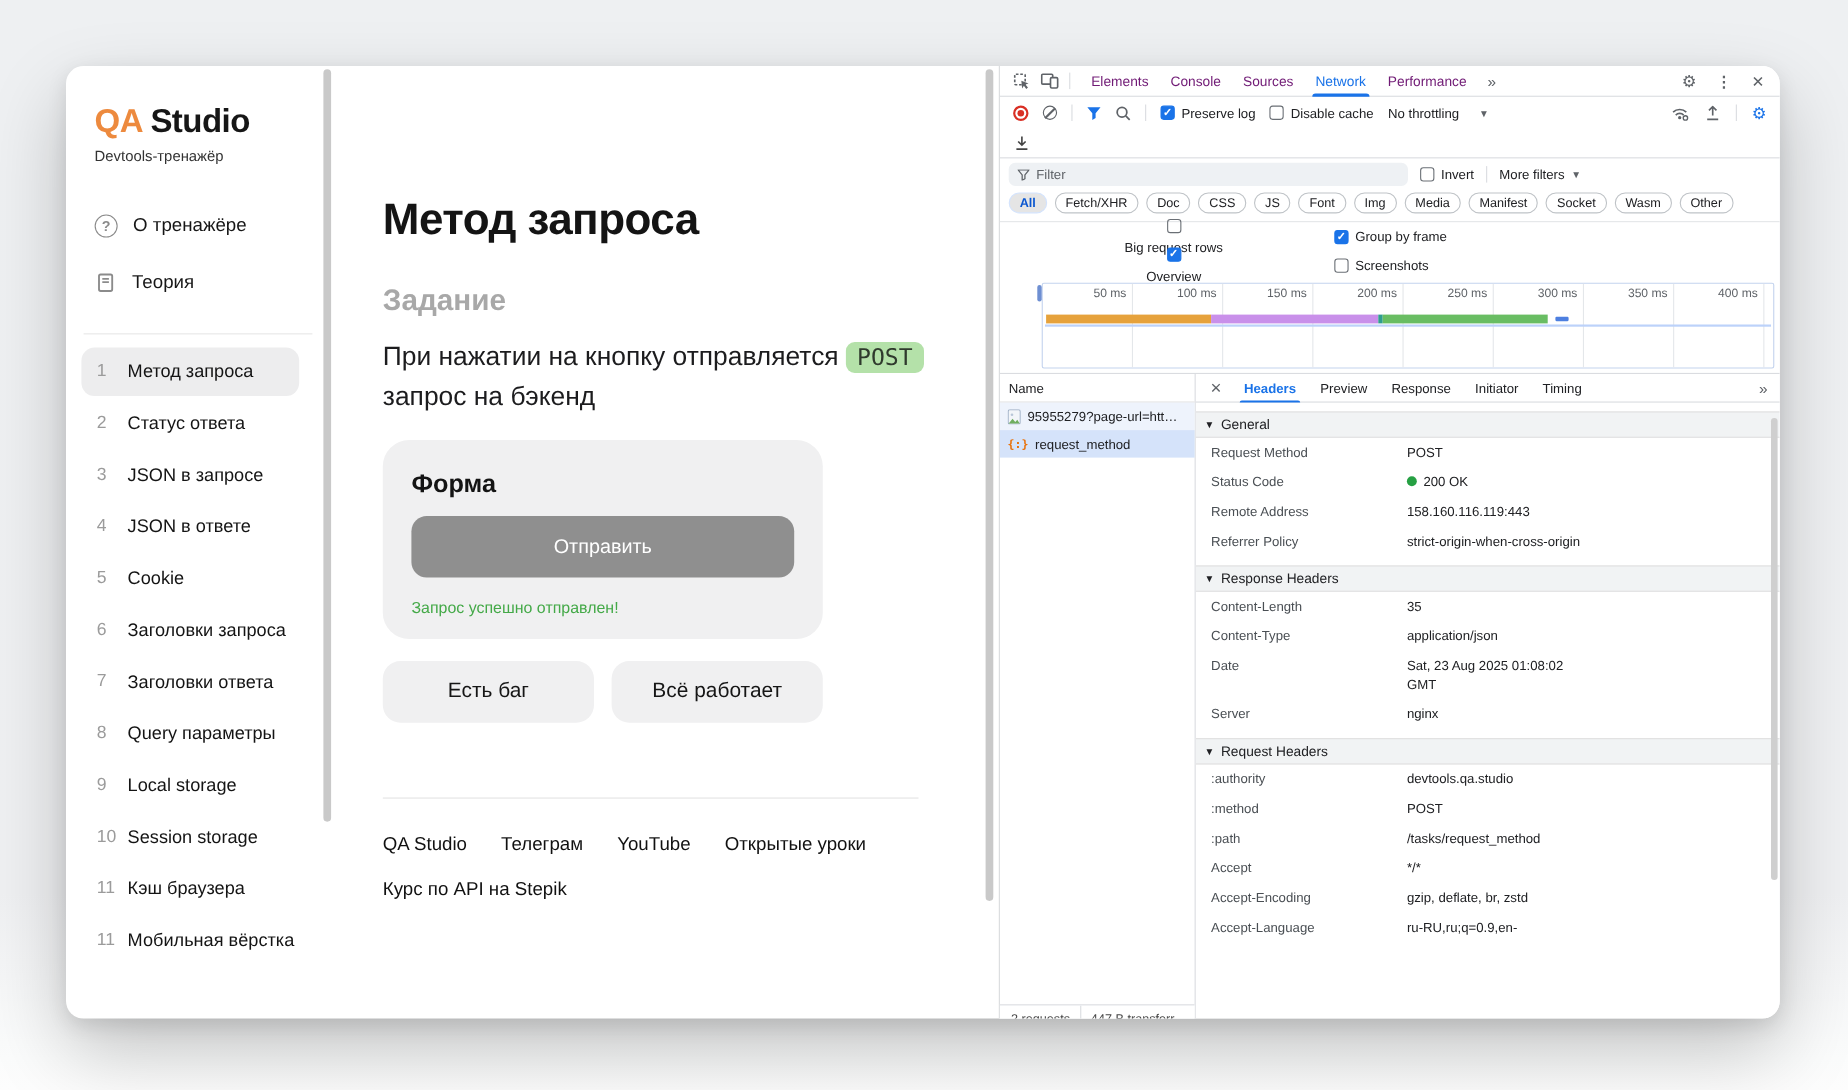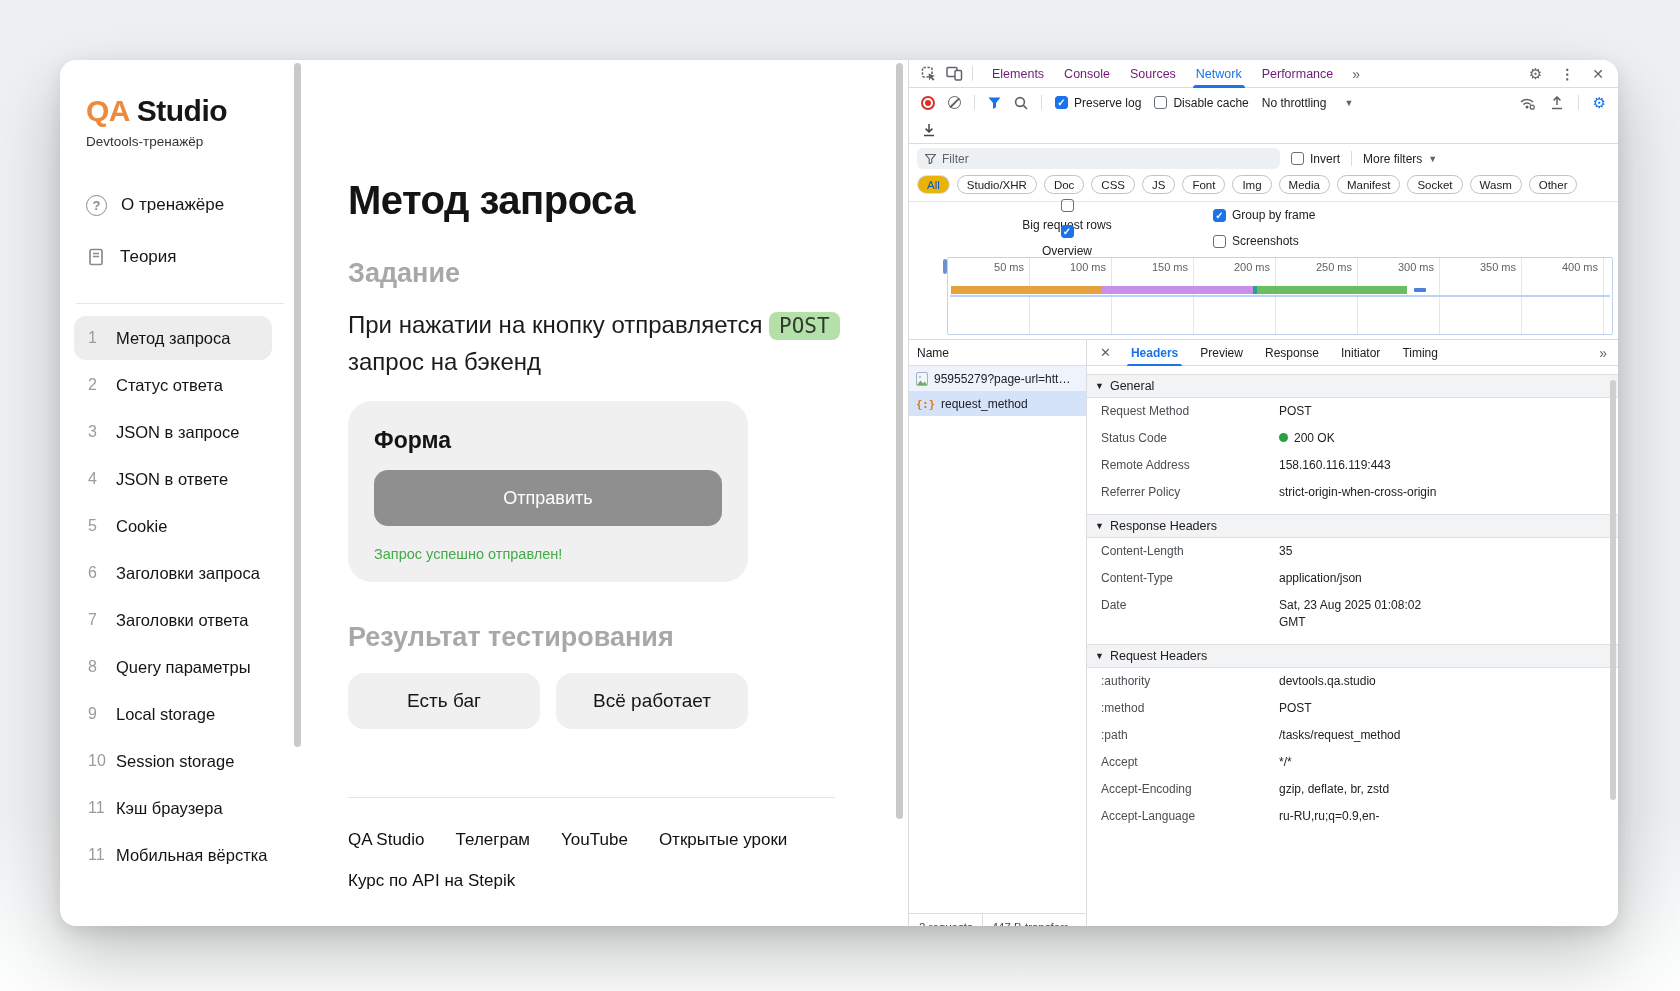--- a/index.html
+++ b/index.html
@@ -98,21 +98,21 @@
   .filter-input input { border:none; background:transparent; outline:none; width:100%;
                         font-size:12px; font-family:inherit; color:#202124; }
   .filter-input input::placeholder { color:#5f6368; }
   .funnel-sm { color:#5f6368; }
   .morefilters { display:flex; align-items:center; gap:6px; cursor:pointer; }
 
   .chips { flex:none; display:flex; align-items:center; gap:7px; padding:2px 8px 7px;
            border-bottom:1px solid #e4e6e8; }
   .chip { border:1px solid #bfc3c7; background:#fff; border-radius:12px; padding:2.5px 9px;
           font-size:11.5px; color:#202124; cursor:pointer; white-space:nowrap; }
-  .chip.active { background:#eab308; border-color:#d3e3fd; color:#0b57d0; font-weight:400; }
+  .chip.active { background:#e5e5e5; border-color:#d3e3fd; color:#0b57d0; font-weight:700; }
 
   .dt-opts { height:26px; flex:none; display:flex; align-items:center; padding:0 12px; }
   .dt-opts .cell { width:292px;flex-direction:column; }
 
   .overview { position:relative; margin:3px 0 4px 38px; width:666px; height:78px;
               border:1px solid #c3d3ee; border-radius:2px; }
   .ov-cols { display:flex; height:100%; }
   .ov-col { width:82px; flex:none; border-right:1px solid #e4e7ea; font-size:11px; color:#5f6368;
             text-align:right; padding:3px 5px 0 0; }
   .ov-handle { position:absolute; left:-5px; top:1px; width:4px; height:15px;
@@ -260,21 +260,20 @@
       <div class="main-title">Метод запроса</div>
       <div class="section-h task-h">Задание</div>
       <div class="task-p"><span>При нажатии на кнопку отправляется </span><span class="badge">POST</span><span> запрос на бэкенд</span></div>
 
       <div class="card">
         <div class="card-h">Форма</div>
         <button class="send-btn">Отправить</button>
         <div class="success">Запрос успешно отправлен!</div>
       </div>
 
-      <div class="section-h result-h">Результат тестирования</div>
       <div class="result-btns">
         <button class="result-btn">Есть баг</button>
         <button class="result-btn">Всё работает</button>
       </div>
 
       <div class="hdivider"></div>
       <div class="footer-links">
 
       <span>QA Studio</span>
           <span>Телеграм</span>
@@ -393,21 +392,21 @@
         <span class="vsep"></span>
         <span class="morefilters">
           <span>More filters</span>
           <span class="caret">▼</span>
         </span>
       </div>
 
       <div class="chips">
 
       <span class="chip active">All</span>
-          <span class="chip">Studio/XHR</span>
+          <span class="chip">Fetch/XHR</span>
           <span class="chip">Doc</span>
           <span class="chip">CSS</span>
           <span class="chip">JS</span>
           <span class="chip">Font</span>
           <span class="chip">Img</span>
           <span class="chip">Media</span>
           <span class="chip">Manifest</span>
           <span class="chip">Socket</span>
           <span class="chip">Wasm</span>
           <span class="chip">Other</span>
@@ -562,20 +561,26 @@
                       </span>
                     </div>
 
                     <div class="kv">
                       <span class="k">Date</span>
                       <span class="v">
                         <span style="display:inline"><div style="display: block; min-width: 1px;">Sat, 23 Aug 2025 01:08:02</div><div style="display: block; min-width: 1px;">GMT</div></span>
                       </span>
                     </div>
 
+                    <div class="kv">
+                      <span class="k">Server</span>
+                      <span class="v">
+                        <span style="display:inline"><div style="display:inline-block;min-width:1px">nginx</div></span>
+                      </span>
+                    </div>
                   </div>
               </div>
 
               <div>
                 <div class="sec-h">
                   <span class="caret">▼</span>
                   <span>Request Headers</span>
                 </div>
                 <div>
 

